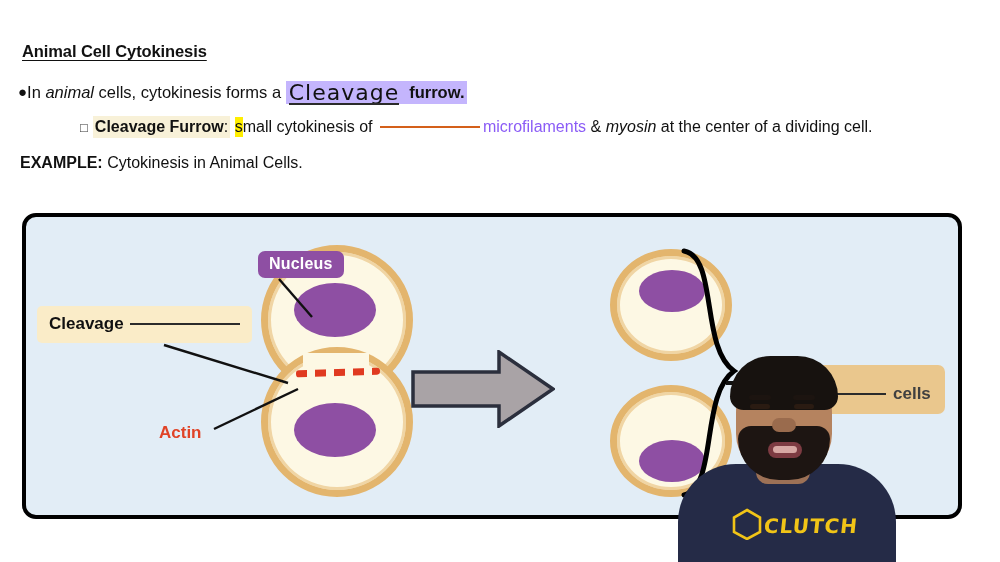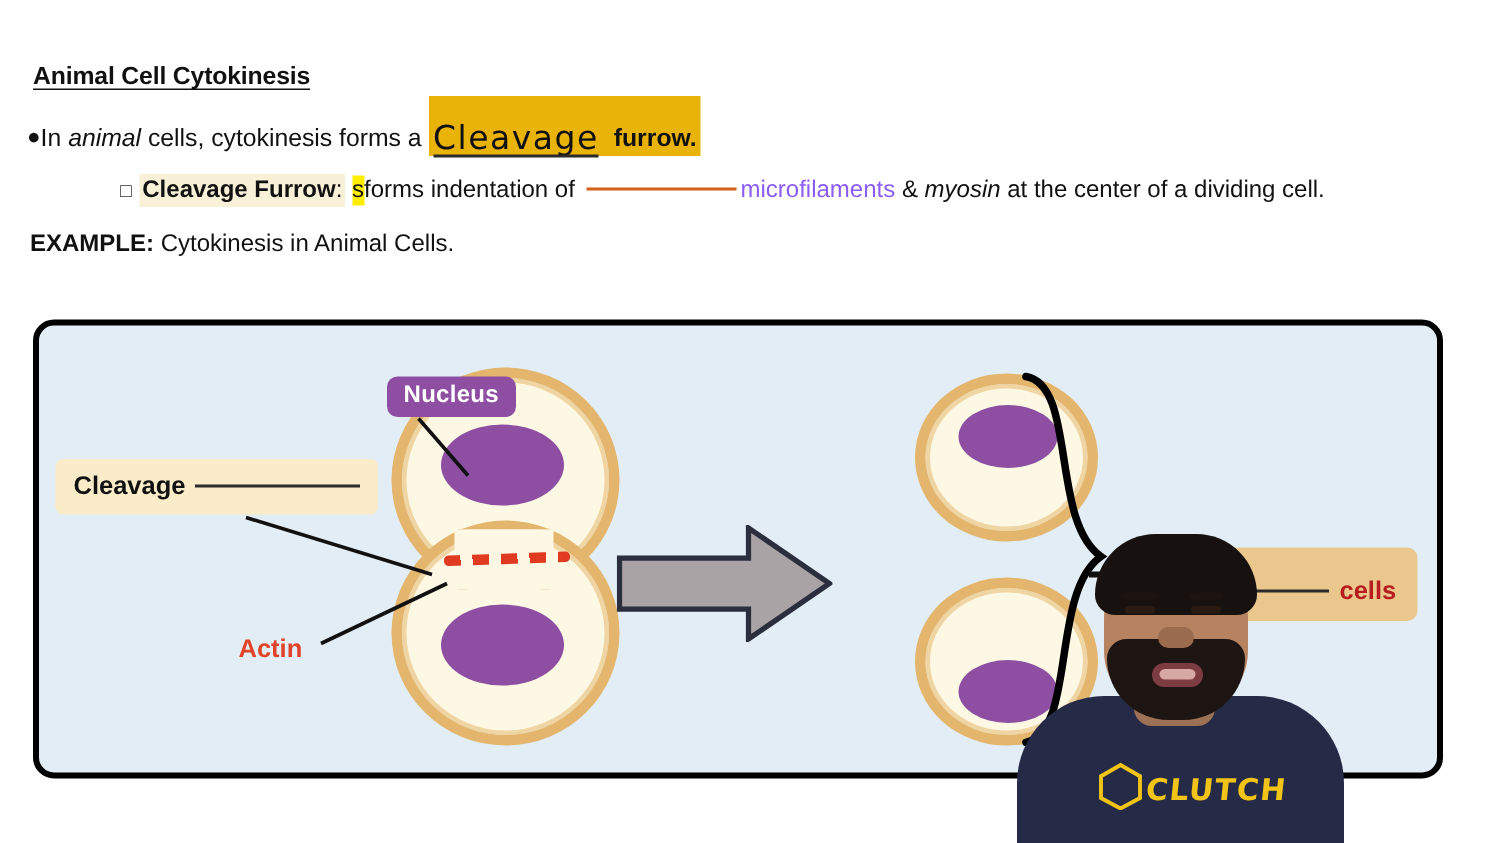--- a/index.html
+++ b/index.html
@@ -30,21 +30,21 @@
     position: absolute; left: 20px; top: 154px;
     font-size: 16px; color: #111; white-space: nowrap;
   }
   .bullet-dot { font-size: 15px; vertical-align: 1px; }
   .it { font-style: italic; }
   .bd { font-weight: bold; }
   .orange { color: #8b5cf6; font-weight: normal; }
   .sq { font-size: 13px; color: #333; margin-right: 5px; }
 
   
-  .cream-hl { background: #eab308; padding: 19px 3px 3px 3px; }
+  .cream-hl { background: #c4b5fd; padding: 2px 3px 3px 3px; }
   .cream-hl2 { background: #f8f1d8; padding: 2px 2px 3px 2px; }
   .yellow-hl { background: #ffee00; padding: 1px 0 2px 0; }
 
   
   .handwrite {
     font-family: "DejaVu Sans", sans-serif;
     font-size: 22px; color: #111;
     letter-spacing: 1px;
     position: relative; top: 2px;
   }
@@ -148,21 +148,21 @@
   }
   .label-actin {
     position: absolute; left: 133px; top: 206px;
     font-size: 17px; font-weight: bold; color: #e04327;
   }
   .label-cells {
     position: absolute; left: 718px; top: 148px;
     background: #eac78d;
     border-radius: 7px;
     padding: 19px 14px 10px 14px;
-    font-size: 17px; font-weight: bold; color: #b91c1c;
+    font-size: 17px; font-weight: bold; color: #404040;
     white-space: nowrap;
     text-align: center;
   }
   .label-cells .ul {
     display: inline-block; width: 128px;
     border-bottom: 2.6px solid #2b2b2b;
     position: relative; top: -4px; margin-right: 7px;
   }
 
   
@@ -241,21 +241,21 @@
 
 <div id="stage">
 
   <div class="heading">Animal Cell Cytokinesis</div>
 
   <div class="line1">
     <span class="bullet-dot">●</span><span>In </span><span class="it">animal</span><span> cells, cytokinesis forms a </span><span class="cream-hl"><span class="write-slot"><span class="handwrite">Cleavage</span><span class="underscore"></span></span><span class="bd" style="margin-left:10px">furrow.</span></span>
   </div>
 
   <div class="line2">
-    <span class="sq">□</span><span class="cream-hl2"><span class="bd">Cleavage Furrow</span><span>:</span></span><span>&nbsp;</span><span class="yellow-hl">s</span><span>forms indentation of </span><span class="blank-orange"></span><span class="orange">microfilaments</span><span> &amp; </span><span class="it">myosin</span><span> at the center of a dividing cell.</span>
+    <span class="sq">□</span><span class="cream-hl2"><span class="bd">Cleavage Furrow</span><span>:</span></span><span>&nbsp;</span><span class="yellow-hl">s</span><span>mall cytokinesis of </span><span class="blank-orange"></span><span class="orange">microfilaments</span><span> &amp; </span><span class="it">myosin</span><span> at the center of a dividing cell.</span>
   </div>
 
   <div class="line3">
     <span class="bd">EXAMPLE:</span>
     <span>Cytokinesis in Animal Cells.</span>
   </div>
 
   <div id="panel">
 
     <div id="dividing">

